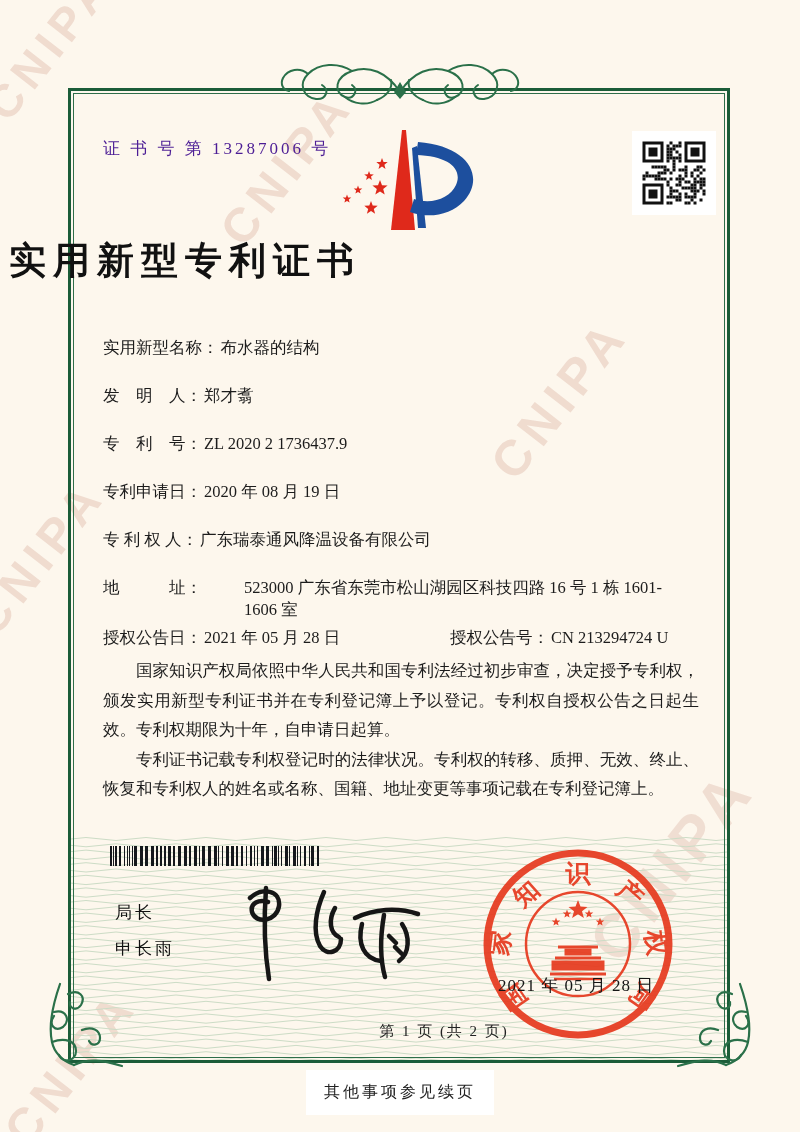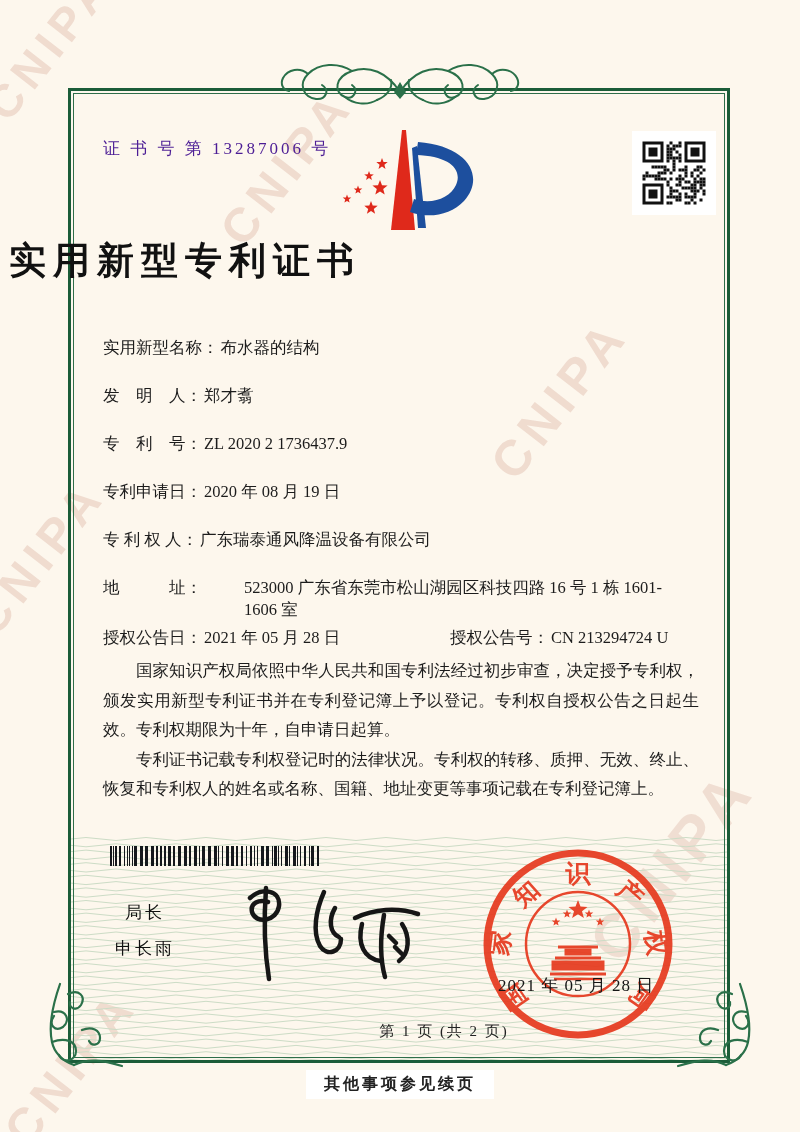--- a/index.html
+++ b/index.html
@@ -47,31 +47,31 @@
   .frow-grant{position:relative;display:block;}
   .gpair2{position:absolute;left:307px;top:0;margin-left:40px;}
   
   .paras{position:absolute;left:103px;top:656px;width:596px;font-size:16.5px;line-height:29.5px;}
   .paras p{margin:0;text-indent:2em;text-align:justify;}
   
   .waves{position:absolute;left:71px;top:836px;width:658px;height:226px;}
   .barcode{position:absolute;left:110px;top:846px;width:212px;height:20px;}
   .officer{position:absolute;left:115px;top:901px;
            font-family:"Liberation Sans","DejaVu Sans",sans-serif;
-           font-size:17px;letter-spacing:3px;color:#111;text-align:center;}
+           font-size:17px;letter-spacing:3px;color:#111;}
   .officer div{margin-bottom:13px;}
   .sig{position:absolute;left:228px;top:880px;width:200px;height:105px;}
   .seal{position:absolute;left:478px;top:848px;width:200px;height:192px;}
   .seal svg{position:absolute;left:0;top:0;}
   .seal-date{position:absolute;left:20px;top:126px;font-size:17px;letter-spacing:1px;
              color:#151515;white-space:nowrap;}
   .page-info{position:absolute;left:0;top:1022px;width:100%;text-align:center;
              font-size:15px;letter-spacing:2px;color:#222;padding-left:44px;}
   .cont-note{position:absolute;left:50%;top:1070px;transform:translateX(-50%);
-             background:#ffffff;padding:4px 18px;font-size:16px;letter-spacing:3px;color:#222;font-weight:bold;}
+             background:#ffffff;padding:12px 18px;font-size:16px;letter-spacing:3px;color:#222;}
 </style>
 </head>
 <body>
 
 <div class="page">
 
   <span class="wm wm1">CNIPA</span>
   <span class="wm wm2">CNIPA</span>
   <span class="wm wm3">CNIPA</span>
   <span class="wm wm4">CNIPA</span>

